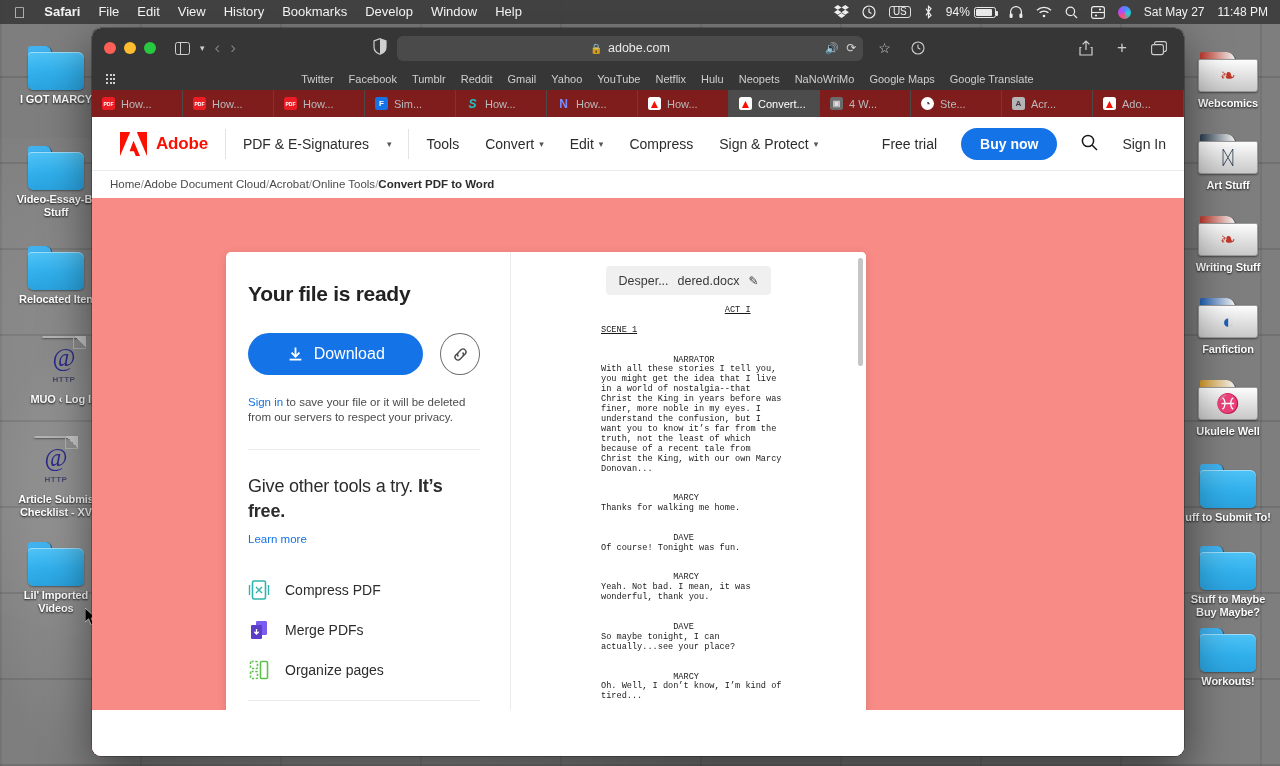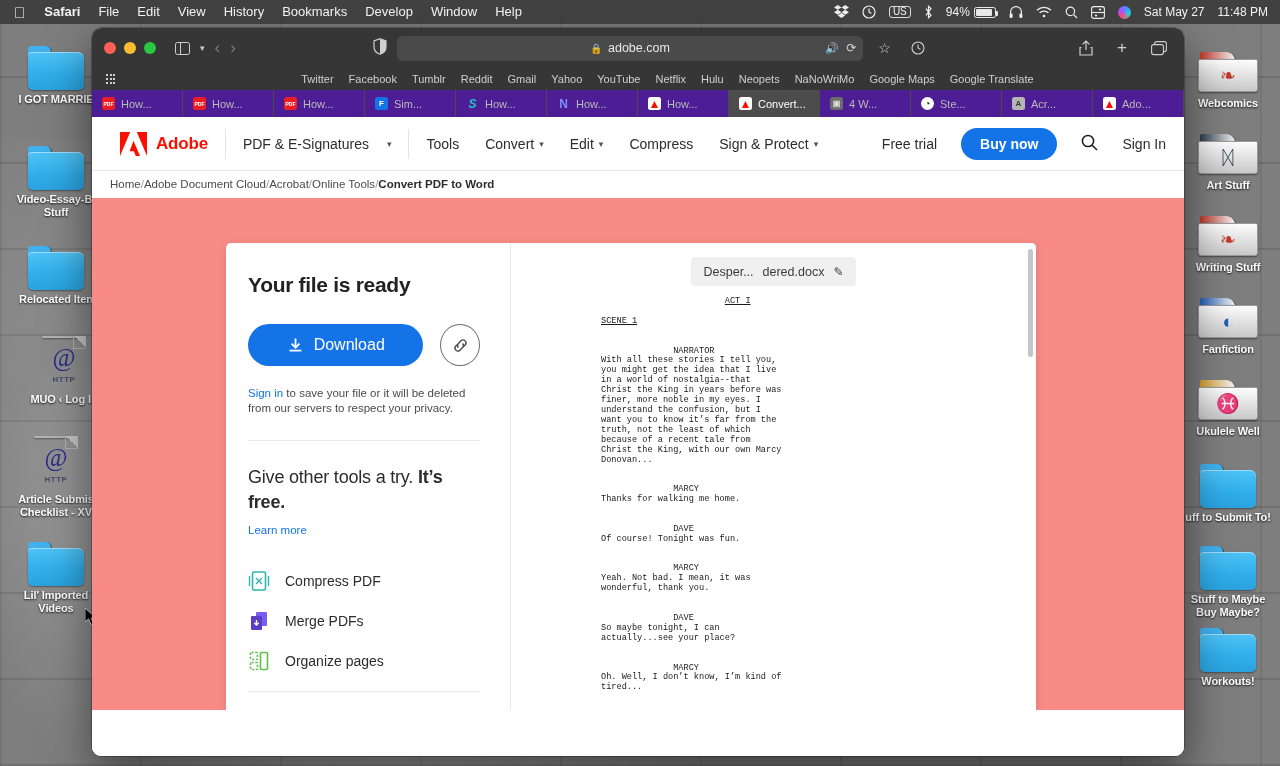--- a/index.html
+++ b/index.html
@@ -148,21 +148,21 @@
   .right-tools { display:flex; align-items:center; gap:14px; margin-left:12px; }
 
   .favbar { height:22px; display:flex; align-items:center; padding:0 14px; font-size:11px; color:#cfcfcf; }
   .favbar .grid9 {
     display:grid; grid-template-columns:repeat(3,2px); grid-template-rows:repeat(3,2px);
     gap:1.6px; margin-right:0;
   }
   .favbar .grid9 i { background:#cfcfcf; width:2px; height:2px; display:block; }
   .favbar .links { display:flex; gap:15px; margin-left:186px; }
 
-  .tabbar { height:27px; display:flex; background:#4c1d95; }
+  .tabbar { height:27px; display:flex; background:#7f1d1d; }
   .tab {
     flex:1; display:flex; align-items:center; gap:6px; padding:0 10px;
     font-size:11px; color:#b9b9b9; border-right:.5px solid #4a4a4a;
     overflow:hidden; white-space:nowrap;
   }
   .tab.active { background:#4c4c4c; color:#fff; }
   .fav { width:13px; height:13px; border-radius:2.5px; flex:none;
          display:flex; align-items:center; justify-content:center;
          font-size:8px; font-weight:bold; color:#fff; }
   .fav.acro { background:#ec1c24; }
@@ -198,21 +198,21 @@
 
   .crumbs {
     height:26px; display:flex; align-items:center; 
     padding:0 18px; font-size:11.5px; color:#4b4b4b;
   }
   .crumbs .sep { color:#9a9a9a; }
   .crumbs .cur { font-weight:bold; color:#2c2c2c; }
 
   .tool-area { position:absolute; left:0; right:0; top:81px; bottom:0; background:#f98b86; }
   .tool-card {
-    position:absolute; left:134px; top:45px; width:810px; height:491px;
+    position:absolute; left:134px; top:54px; width:640px; height:491px;
     background:#fff; border-radius:5px; display:flex;
     box-shadow:0 2px 10px rgba(0,0,0,.13); overflow:hidden;
   }
   .left-pane { width:285px; padding:30px 31px 0 22px; position:relative; }
   .left-pane:after {
     content:""; position:absolute; right:0; top:0; bottom:0; width:1px; background:#eaeaea;
   }
   .ready-title { font-size:21px; font-weight:bold; color:#222; letter-spacing:-.3px; }
   .dl-row { display:flex; align-items:center; gap:17px; margin-top:27px; }
   .dl-btn {
@@ -266,21 +266,21 @@
 <div id="desktop"></div>
 
 <div id="left-icons">
     <div class="dicon" style="left: 8px; top: 34px;">
       <div class="glyph">
         <div class="folder-blue">
           <span class="tab"></span>
           <span class="body"></span>
         </div>
       </div>
-      <div class="lbl">I GOT MARRIE</div>
+      <div class="lbl">I GOT MARCY</div>
     </div>
     <div class="dicon" style="left: 8px; top: 134px;">
       <div class="glyph">
         <div class="folder-blue">
           <span class="tab"></span>
           <span class="body"></span>
         </div>
       </div>
       <div class="lbl">Video-Essay-Bl Stuff</div>
     </div>

